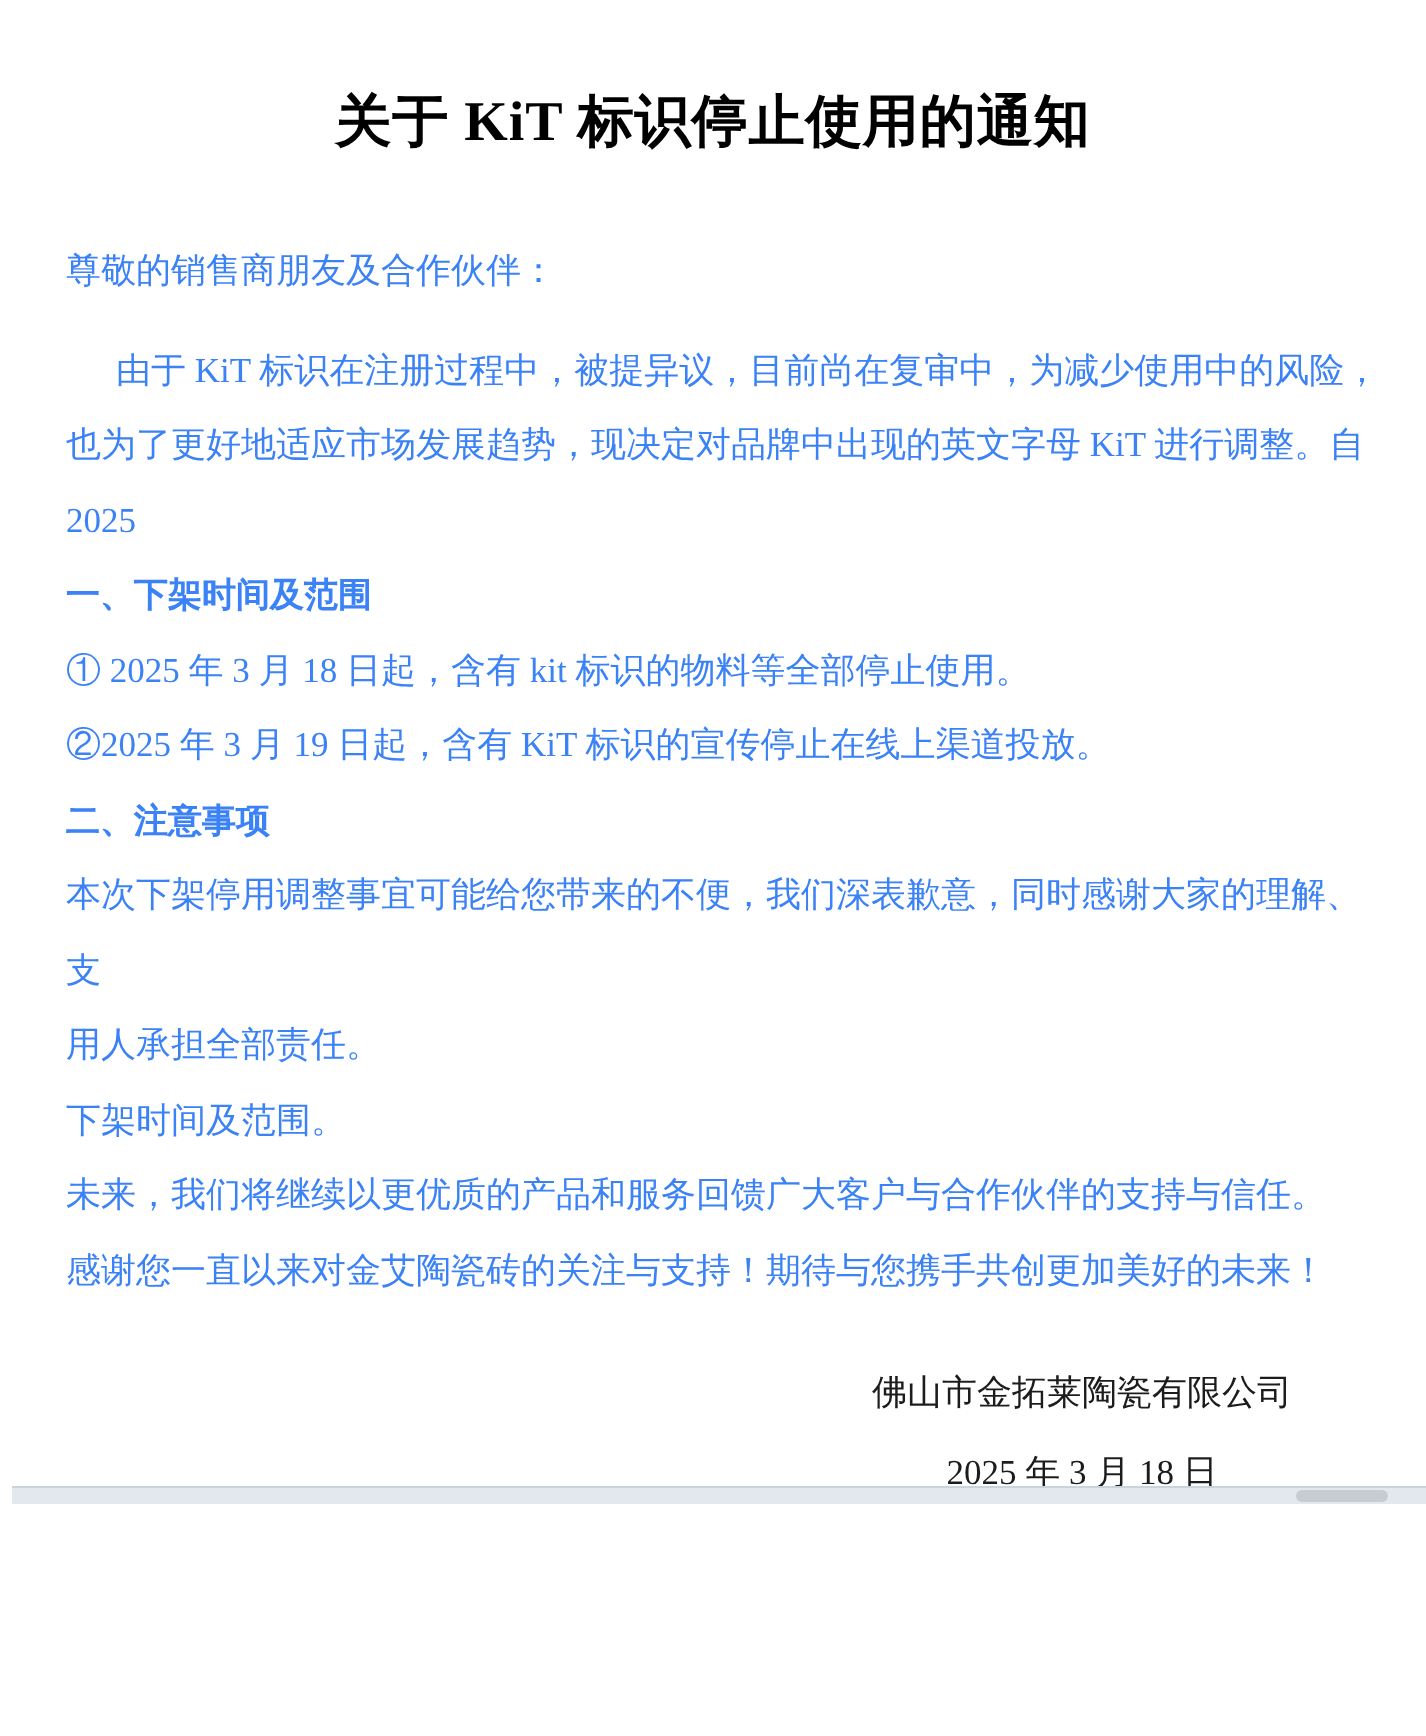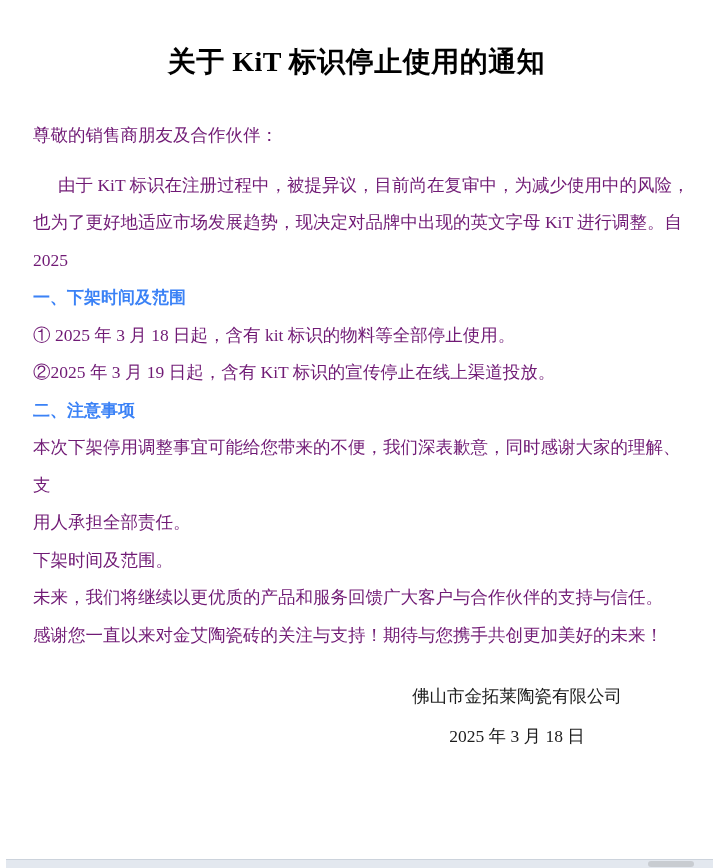--- a/index.html
+++ b/index.html
@@ -9,56 +9,56 @@
     background: #ffffff;
     position: relative;
     overflow: hidden;
     font-family: "Liberation Serif", serif;
     color: #1c1c1c;
   }
   .page {
     position: absolute;
     top: 0; left: 0;
     width: 713px;
-    height: 868px;
+    height: 752px;
     background: #ffffff;
   }
   .doc-title {
     margin: 0;
     padding-top: 45px;
     text-align: center;
     font-size: 28px;
     line-height: 34px;
     font-weight: bold;
     color: #000000;
     letter-spacing: 0.5px;
     font-family: "Liberation Serif", serif;
   }
   .doc-body {
     padding: 38px 21px 0 33px;
   }
   .line {
     font-size: 17.5px;
     line-height: 37.5px;
     white-space: pre-wrap;
-    color: #701a75;
+    color: #3b82f6;
   }
   .line.heading {
     font-weight: bold;
     color: #3b82f6;
     font-family: "Liberation Sans", sans-serif;
     font-size: 17px;
   }
   .line.indent {
     text-indent: 25px;
     margin-top: 12px;
   }
   .signature {
     position: absolute;
-    left: 372px;
+    left: 396px;
     top: 684px;
     width: 290px;
     text-align: center;
   }
   .sig-company {
     font-size: 17.5px;
     line-height: 24px;
   }
   .sig-date {
     margin-top: 16px;

